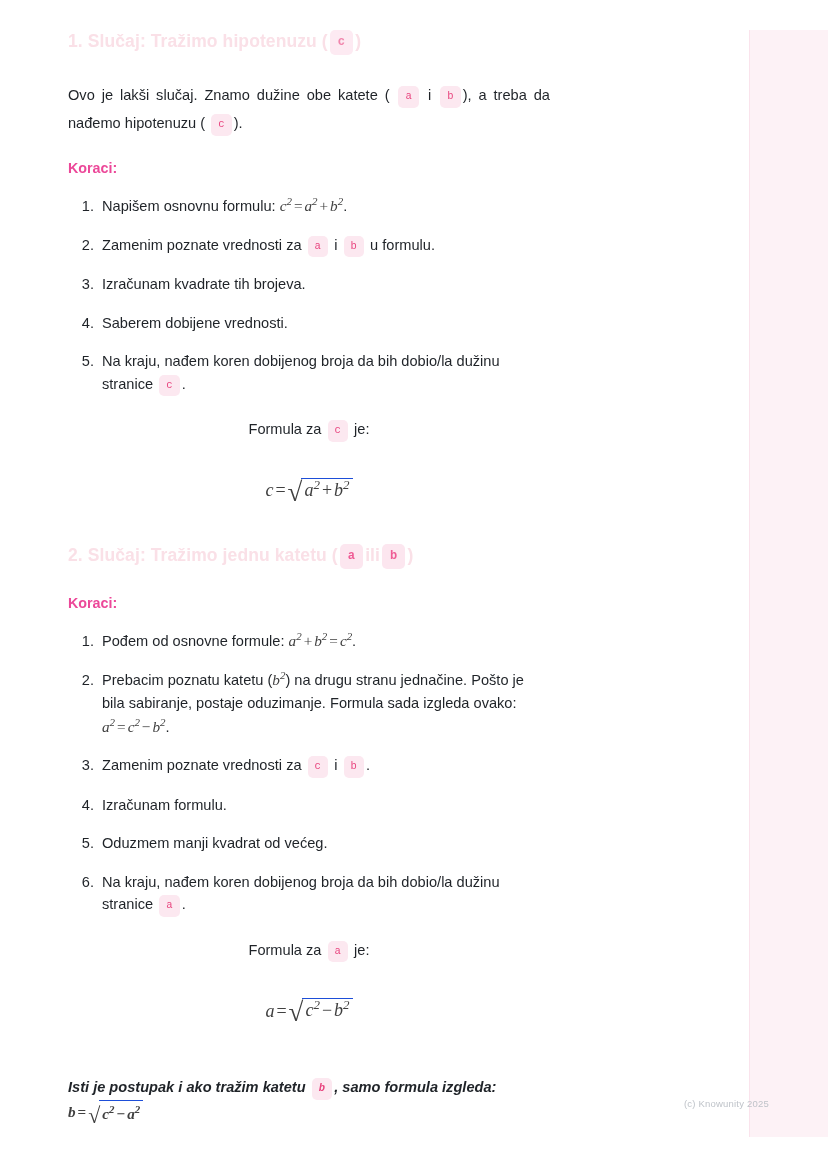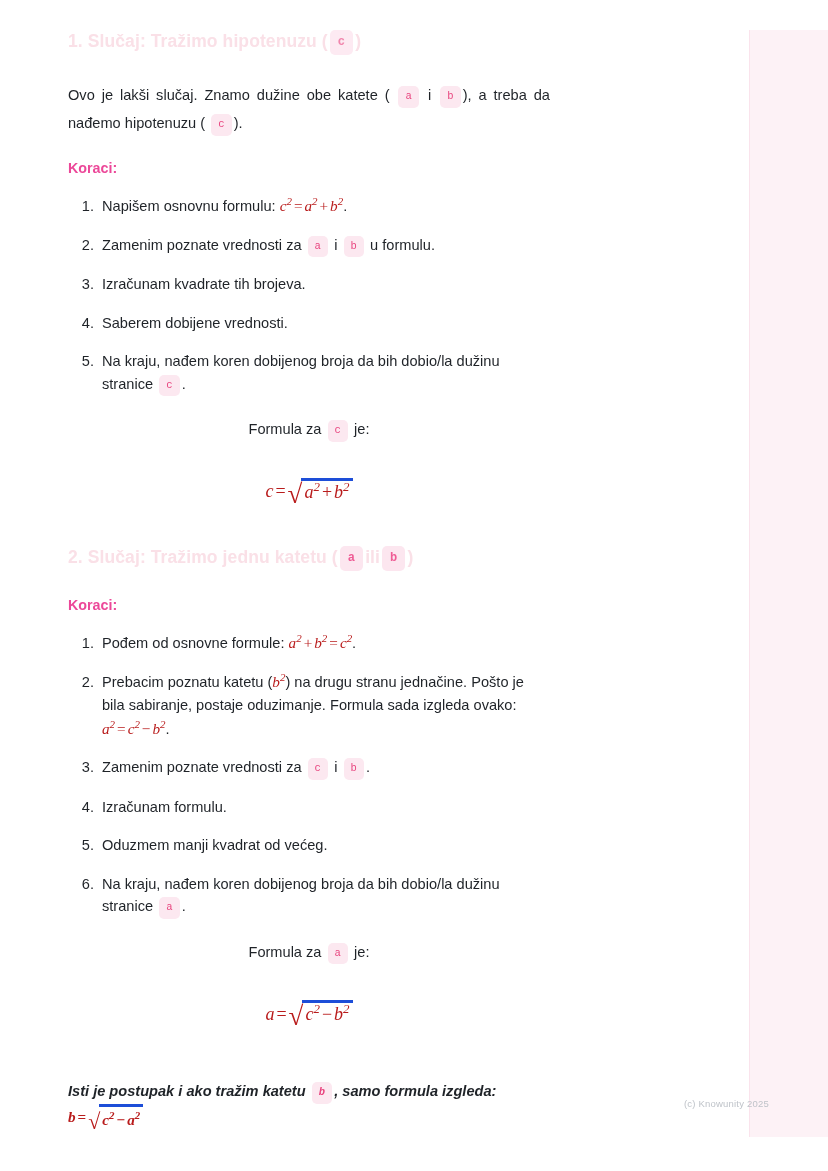--- a/index.html
+++ b/index.html
@@ -137,21 +137,21 @@
   h2.section-heading.second .chip {
     color: #ef5c95;
     background: #fce6ef;
   }
 
   
   .math {
     font-family: "Liberation Serif", serif;
     font-style: italic;
     font-size: 15.2px;
-    color: #b91c1c;
+    color: #404040;
     white-space: nowrap;
     margin-top: 28px;
   }
   .math .op {
     font-style: normal;
     padding: 0 2px;
   }
   .math sup {
     font-size: 0.72em;
     font-style: italic;
@@ -169,21 +169,21 @@
   .radical > .sign {
     display: inline-block;
     font-style: normal;
     font-size: 1.45em;
     line-height: 1;
     vertical-align: -0.18em;
     margin-right: -1px;
   }
   .radical > .radicand {
     display: inline-block;
-    border-top: 3px solid #1d4ed8;
+    border-top: 1px solid #1d4ed8;
     padding: 1px 3px 0 3px;
   }
 
   .display-math .math { font-size: 18px; }
   .display-math .radical > .sign { font-size: 1.5em; }
 
   
   #footer {
     position: absolute;
     left: 0;

